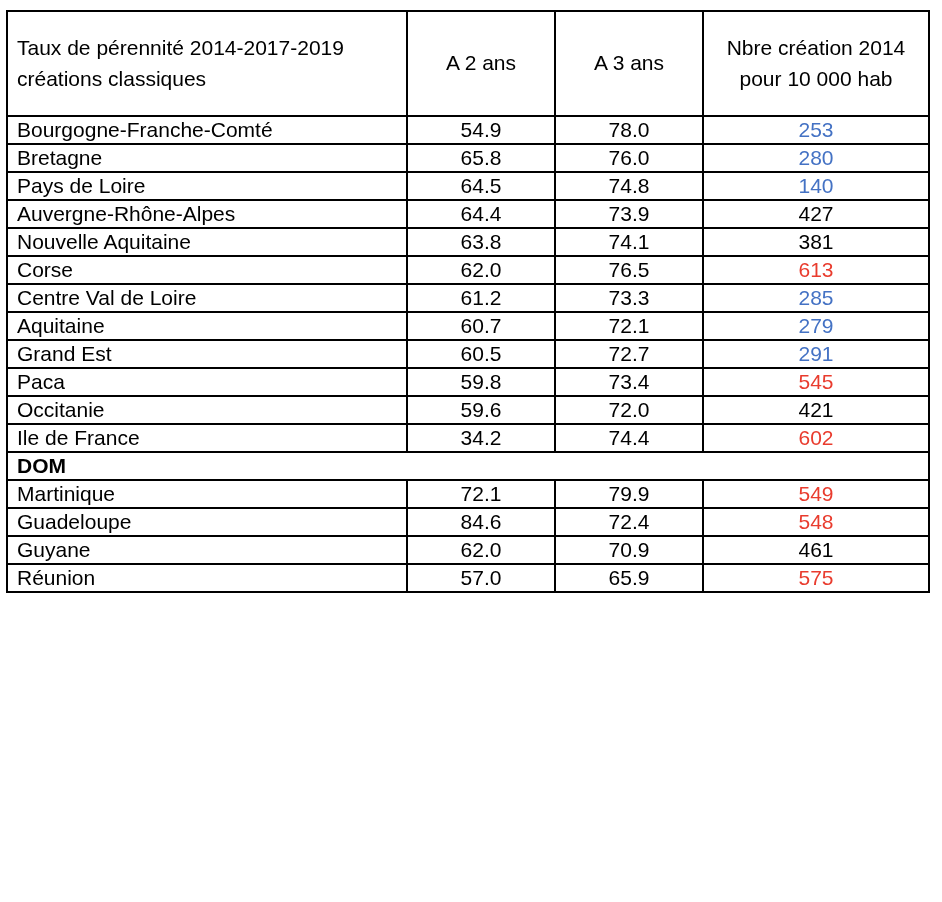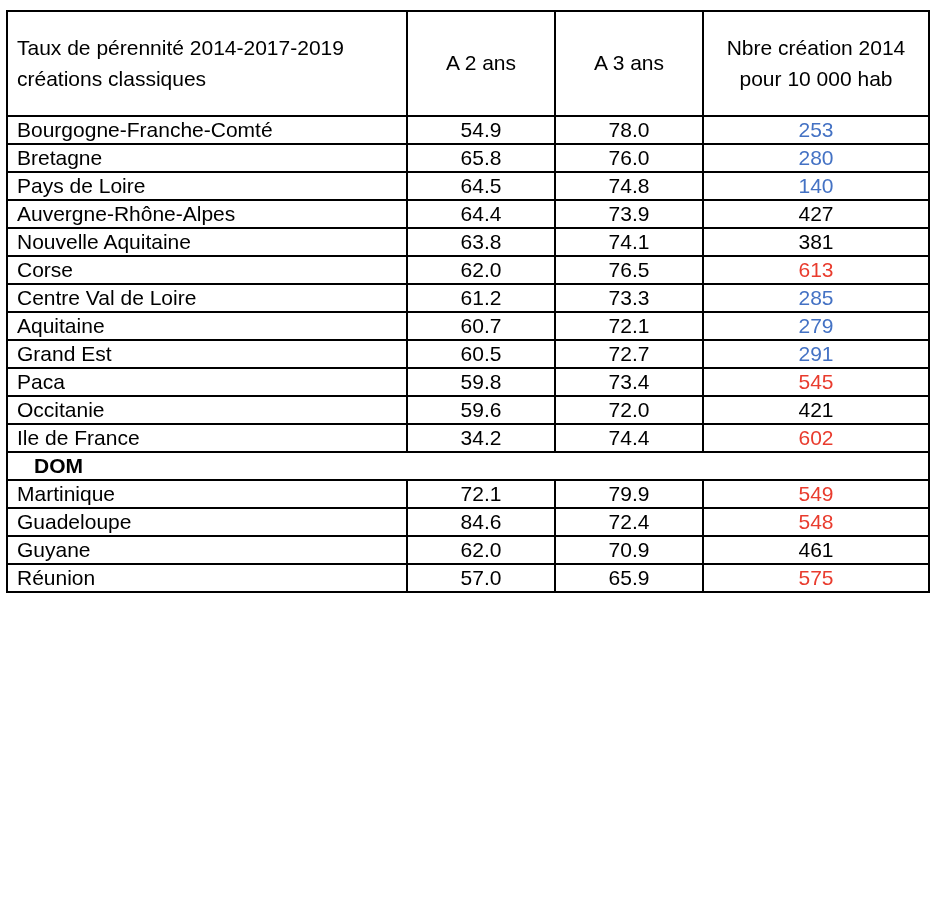--- a/index.html
+++ b/index.html
@@ -28,21 +28,21 @@
   }
   thead tr { height: 105px; }
   tbody tr { height: 26px; }
   th { font-weight: normal; text-align: center; line-height: 1.45; }
   th.name { text-align: left; padding-left: 9px; }
   td.name { text-align: left; padding-left: 9px; }
   td.num { text-align: center; }
   td.c-blue { color: var(--blue); }
   td.c-red { color: var(--red); }
   tr.bold td { font-weight: bold; }
-  td.section { font-weight: bold; text-align: left; padding-left: 26px; }
+  td.section { font-weight: bold; text-align: left; padding-left: 9px; }
 </style>
 </head>
 <body>
 
 <div class="page">
   <table class="perennite">
     <colgroup>
       <col style="width:400px">
       <col style="width:148px">
       <col style="width:148px">

